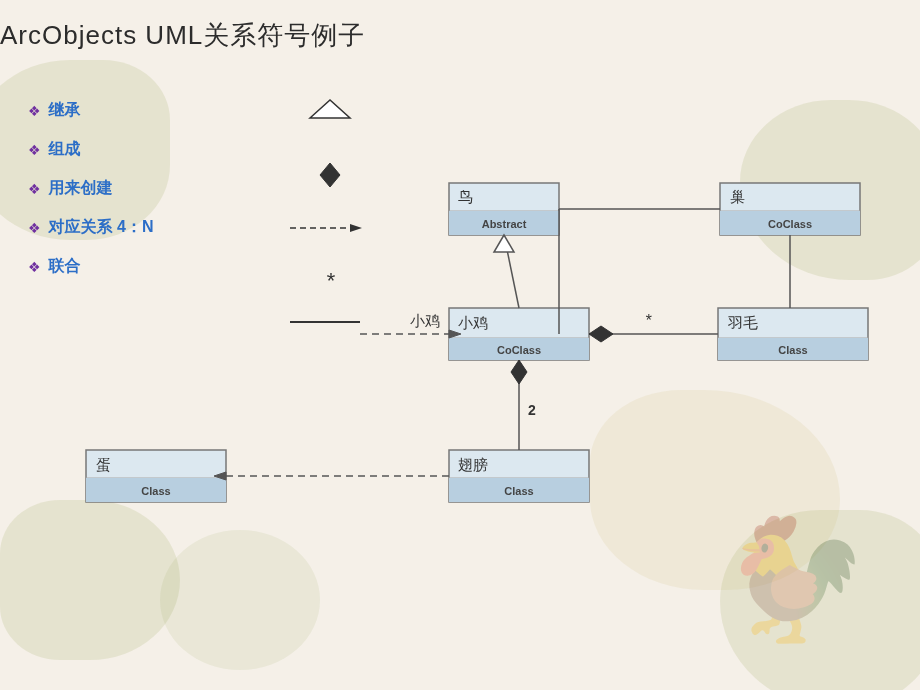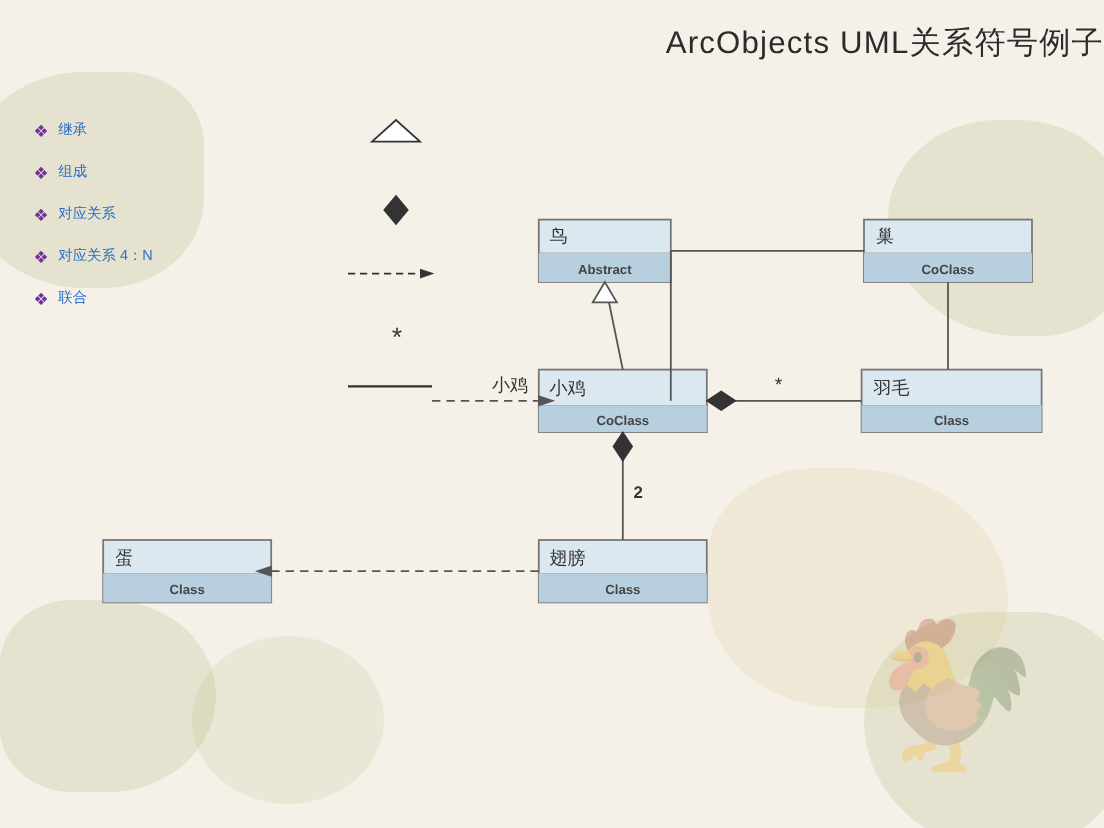--- a/index.html
+++ b/index.html
@@ -14,21 +14,21 @@
 
     
     .bg-blob {
       position: absolute;
       border-radius: 50%;
       opacity: 0.15;
       pointer-events: none;
     }
 
     .title {
-      text-align: right;
+      text-align: left;
       font-size: 26px;
       color: #2c2c2c;
       padding-top: 18px;
       font-weight: normal;
       letter-spacing: 1px;
     }
 
     .legend {
       position: absolute;
       left: 28px;
@@ -43,22 +43,22 @@
     }
 
     .legend-bullet {
       color: #7030a0;
       font-size: 14px;
       margin-right: 2px;
     }
 
     .legend-text {
       color: #2c6ec7;
-      font-size: 12px;
-      font-weight: normal;
+      font-size: 16px;
+      font-weight: bold;
     }
 
     
     .diagram-svg {
       position: absolute;
       left: 0;
       top: 0;
       width: 920px;
       height: 690px;
       pointer-events: none;
@@ -93,21 +93,21 @@
     <span class="legend-text">继承</span>
   </div>
 
   <div class="legend-item">
     <span class="legend-bullet">❖</span>
     <span class="legend-text">组成</span>
   </div>
 
   <div class="legend-item">
     <span class="legend-bullet">❖</span>
-    <span class="legend-text">对应关系</span>
+    <span class="legend-text">用来创建</span>
   </div>
 
   <div class="legend-item">
     <span class="legend-bullet">❖</span>
     <span class="legend-text">对应关系 4：N</span>
   </div>
 
   <div class="legend-item">
     <span class="legend-bullet">❖</span>
     <span class="legend-text">联合</span>

